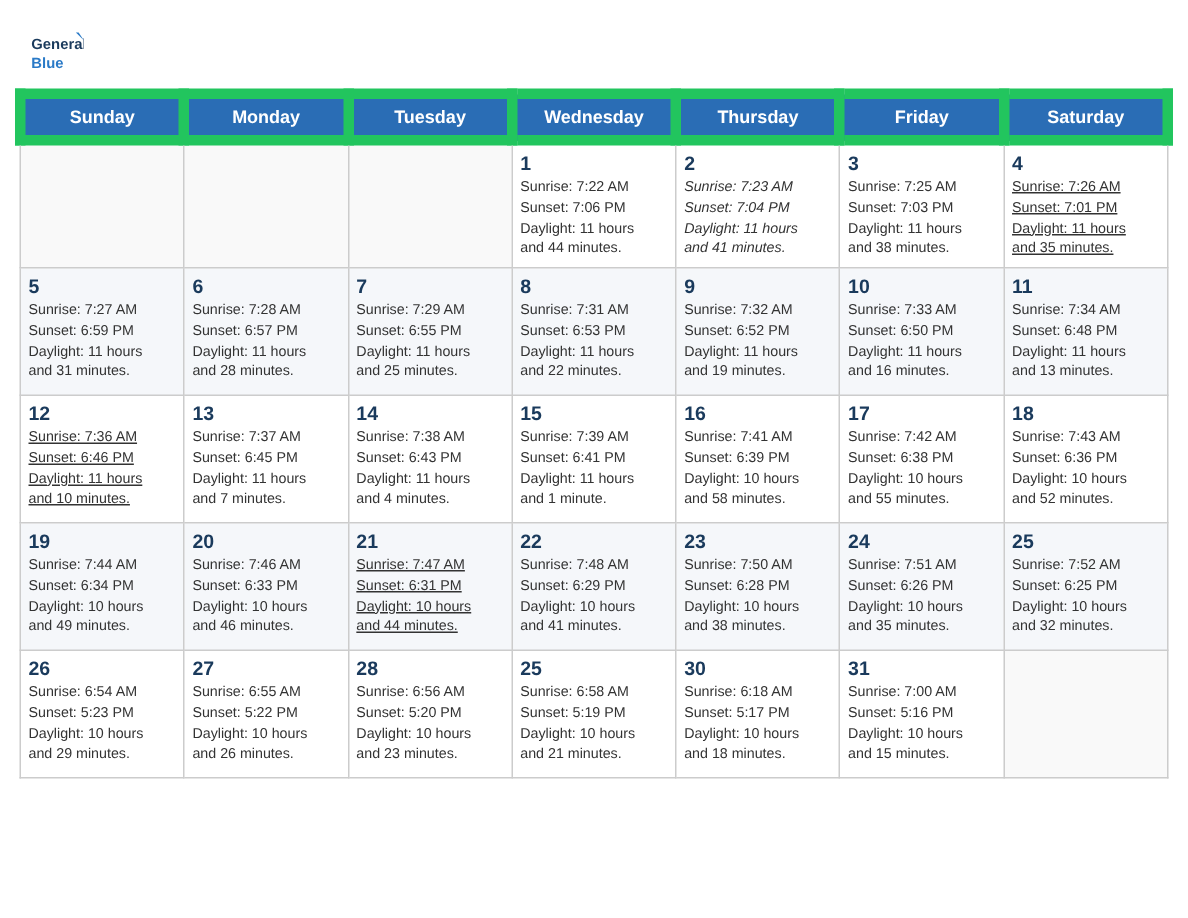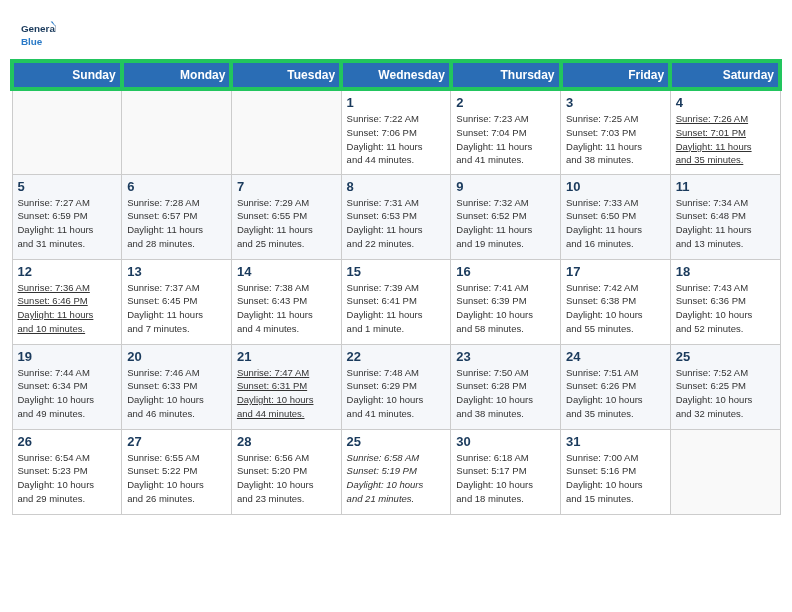--- a/index.html
+++ b/index.html
@@ -43,22 +43,22 @@
       width: 100%;
       border-collapse: collapse;
       table-layout: fixed;
     }
     thead th {
       background-color: #2a6db5;
       color: #fff;
       font-size: 12px;
       font-weight: bold;
       padding: 5px 4px;
-      text-align: right;
-      border: 4px solid #22c55e;
+      text-align: center;
+      border: 7px solid #22c55e;
     }
     tbody td {
       border: 1px solid #ccc;
       vertical-align: top;
       padding: 4px 5px;
       font-size: 10px;
       color: #333;
       height: 85px;
       background: #fff;
     }
@@ -117,21 +117,21 @@
         <td class="empty-cell"></td>
         <td>
           <span class="day-num">1</span>
           <div class="day-info" style="white-space: pre-line;">Sunrise: 7:22 AM
 Sunset: 7:06 PM
 Daylight: 11 hours
 and 44 minutes.</div>
         </td>
         <td>
           <span class="day-num">2</span>
-          <div class="day-info" style="white-space: pre-line;">Sunrise: 7:23 AM
+          <div class="day-info" style="white-space: pre-line; font-style: italic;">Sunrise: 7:23 AM
 Sunset: 7:04 PM
 Daylight: 11 hours
 and 41 minutes.</div>
         </td>
         <td>
           <span class="day-num">3</span>
           <div class="day-info" style="white-space: pre-line;">Sunrise: 7:25 AM
 Sunset: 7:03 PM
 Daylight: 11 hours
 and 38 minutes.</div>
@@ -314,21 +314,21 @@
         </td>
         <td>
           <span class="day-num">28</span>
           <div class="day-info" style="white-space: pre-line;">Sunrise: 6:56 AM
 Sunset: 5:20 PM
 Daylight: 10 hours
 and 23 minutes.</div>
         </td>
         <td>
           <span class="day-num">25</span>
-          <div class="day-info" style="white-space: pre-line; font-style: italic;">Sunrise: 6:58 AM
+          <div class="day-info" style="white-space: pre-line;">Sunrise: 6:58 AM
 Sunset: 5:19 PM
 Daylight: 10 hours
 and 21 minutes.</div>
         </td>
         <td>
           <span class="day-num">30</span>
           <div class="day-info" style="white-space: pre-line;">Sunrise: 6:18 AM
 Sunset: 5:17 PM
 Daylight: 10 hours
 and 18 minutes.</div>

